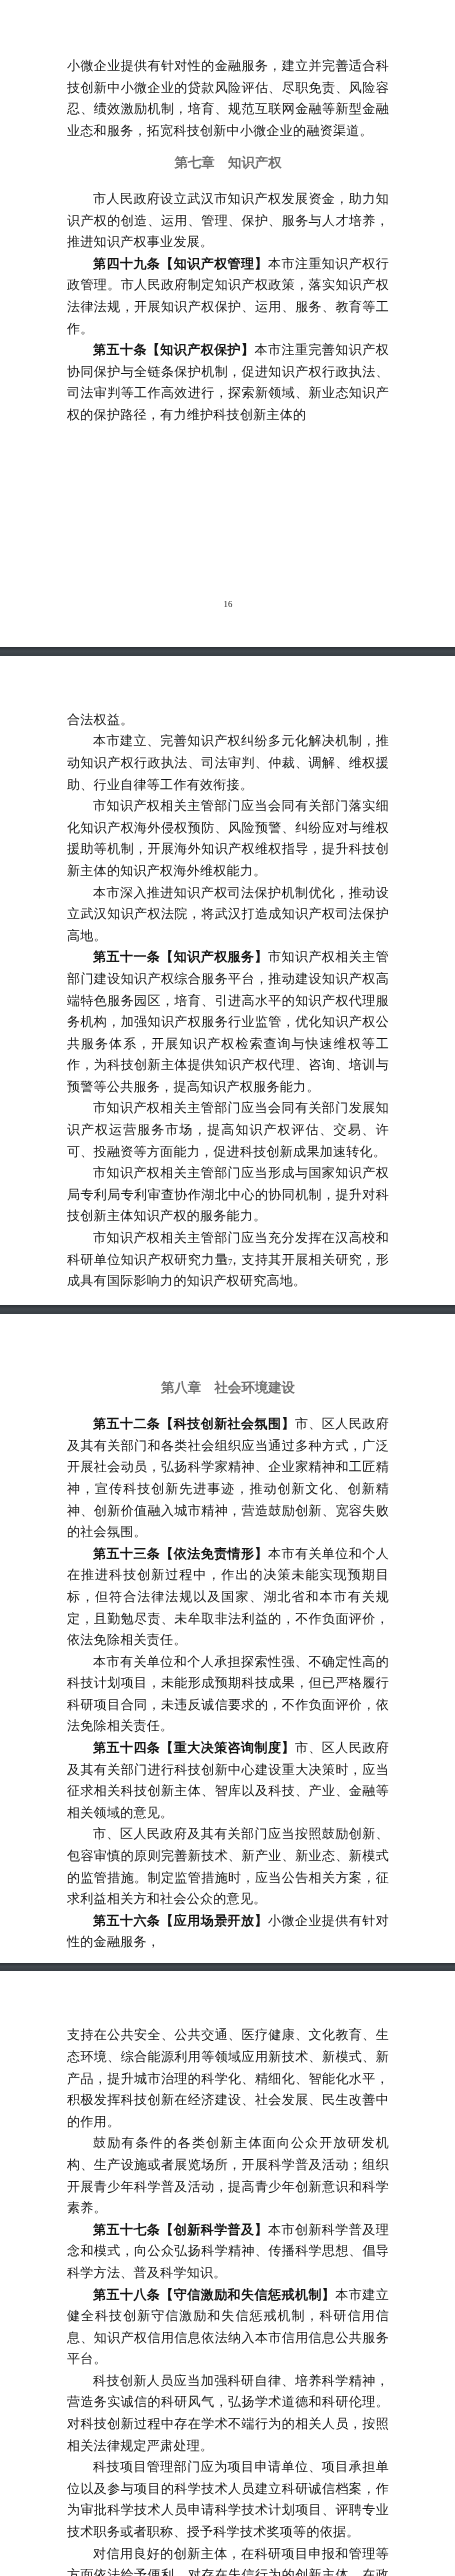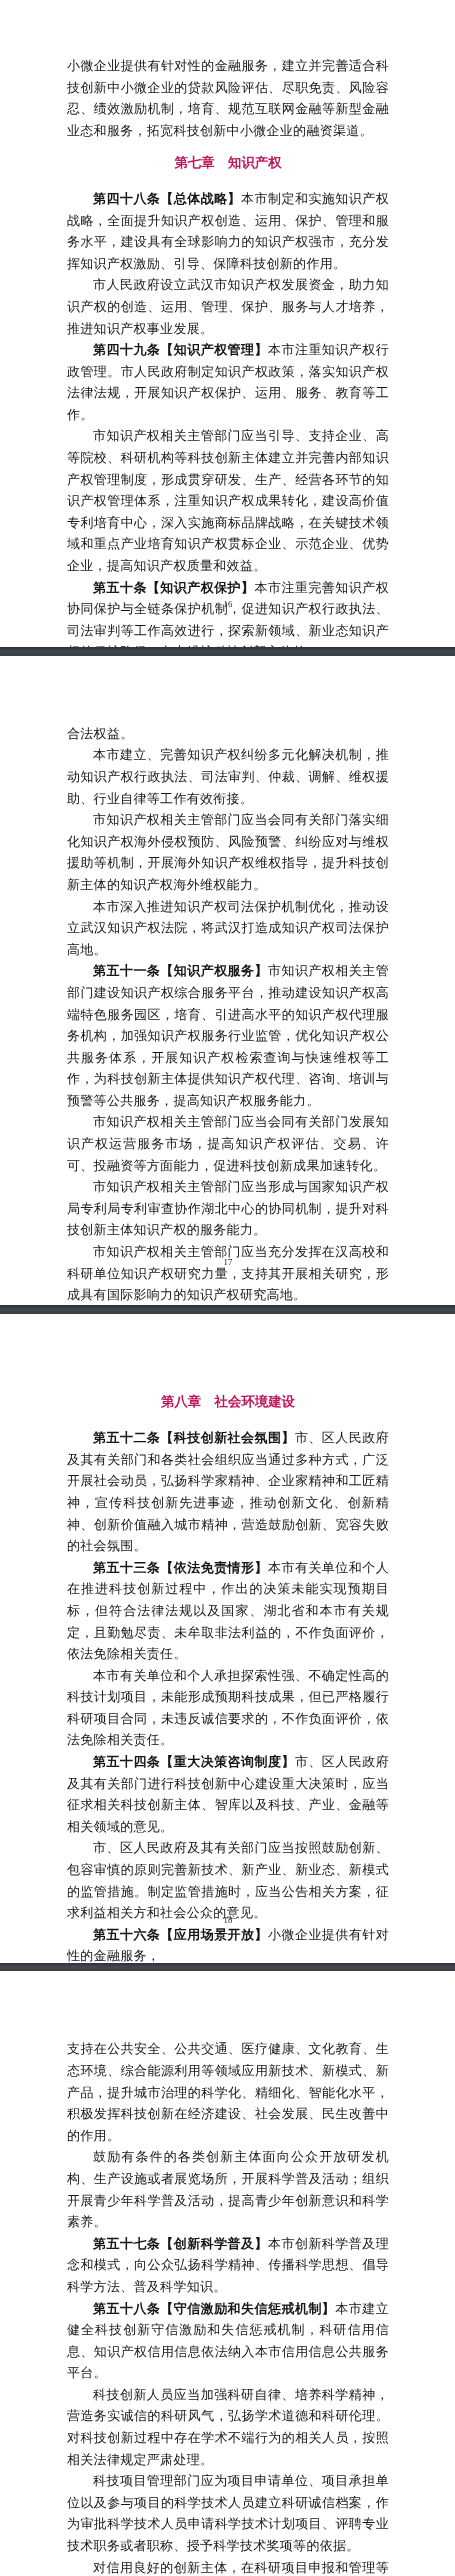--- a/index.html
+++ b/index.html
@@ -16,39 +16,39 @@
   .page {
     position: relative;
     box-sizing: border-box;
     width: 456px;
     padding-left: 67px;
     padding-right: 67px;
     background: #ffffff;
     overflow: hidden;
   }
   .page-a { height: 647px; padding-top: 55px; }
-  .page-b { height: 649px; padding-top: 67px; }
+  .page-b { height: 649px; padding-top: 53px; }
   .para {
     margin: 0;
     font-size: 13px;
     line-height: 21.6px;
     text-align: justify;
     text-indent: 2em;
     letter-spacing: 0.3px;
     color: #161616;
   }
   .para.noindent { text-indent: 0; }
   .para .lead { font-weight: bold; }
   .chapter {
     margin: 8.2px 0 13.4px 0;
     font-size: 13.4px;
     line-height: 25px;
     font-weight: bold;
     text-align: center;
-    color: #be185d;
+    color: #737373;
   }
   .pagenum {
     position: absolute;
     left: 0;
     right: 0;
     bottom: 38px;
     text-align: center;
     font-family: "Liberation Serif", "DejaVu Serif", serif;
     font-size: 8.8px;
     color: #222222;
@@ -61,24 +61,22 @@
   }
 </style>
 </head>
 <body>
 
 <div class="doc-view">
 
   <section class="page page-a">
     <p class="para noindent"><span>小微企业提供有针对性的金融服务，建立并完善适合科技创新中小微企业的贷款风险评估、尽职免责、风险容忍、绩效激励机制，培育、规范互联网金融等新型金融业态和服务，拓宽科技创新中小微企业的融资渠道。</span></p>
     <h2 class="chapter">第七章　知识产权</h2>
-    <p class="para"><b class="lead">第四十八条【总体战略】</b><span>本市制定和实施知识产权战略，全面提升知识产权创造、运用、保护、管理和服务水平，建设具有全球影响力的知识产权强市，充分发挥知识产权激励、引导、保障科技创新的作用。</span></p>
     <p class="para"><span>市人民政府设立武汉市知识产权发展资金，助力知识产权的创造、运用、管理、保护、服务与人才培养，推进知识产权事业发展。</span></p>
     <p class="para"><b class="lead">第四十九条【知识产权管理】</b><span>本市注重知识产权行政管理。市人民政府制定知识产权政策，落实知识产权法律法规，开展知识产权保护、运用、服务、教育等工作。</span></p>
-    <p class="para"><span>市知识产权相关主管部门应当引导、支持企业、高等院校、科研机构等科技创新主体建立并完善内部知识产权管理制度，形成贯穿研发、生产、经营各环节的知识产权管理体系，注重知识产权成果转化，建设高价值专利培育中心，深入实施商标品牌战略，在关键技术领域和重点产业培育知识产权贯标企业、示范企业、优势企业，提高知识产权质量和效益。</span></p>
     <p class="para"><b class="lead">第五十条【知识产权保护】</b><span>本市注重完善知识产权协同保护与全链条保护机制，促进知识产权行政执法、司法审判等工作高效进行，探索新领域、新业态知识产权的保护路径，有力维护科技创新主体的</span></p>
     <div class="pagenum">16</div>
   </section>
 
   <div class="page-sep"></div>
 
   <section class="page page-b">
     <p class="para noindent"><span>合法权益。</span></p>
     <p class="para"><span>本市建立、完善知识产权纠纷多元化解决机制，推动知识产权行政执法、司法审判、仲裁、调解、维权援助、行业自律等工作有效衔接。</span></p>
     <p class="para"><span>市知识产权相关主管部门应当会同有关部门落实细化知识产权海外侵权预防、风险预警、纠纷应对与维权援助等机制，开展海外知识产权维权指导，提升科技创新主体的知识产权海外维权能力。</span></p>

